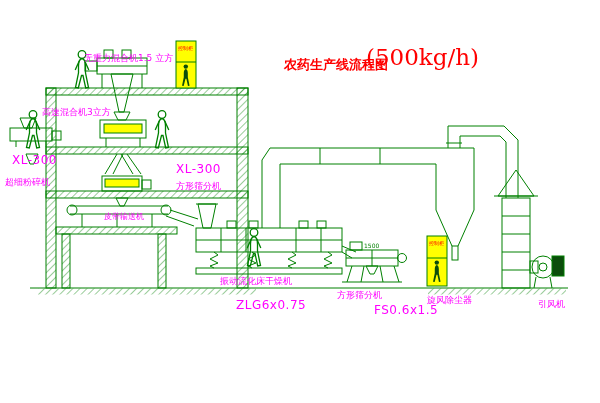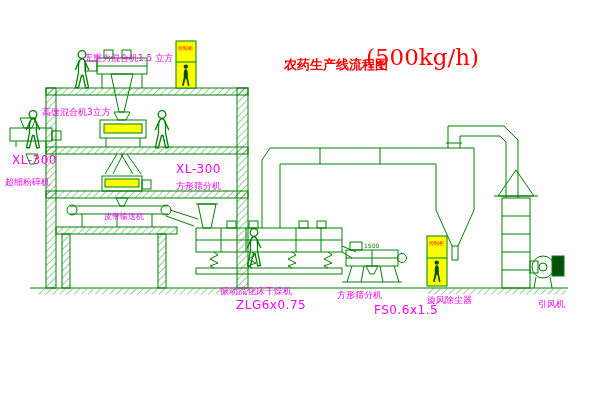--- a/index.html
+++ b/index.html
@@ -211,20 +211,20 @@
   <div class="title-cn">农药生产线流程图</div>
   <div class="title-cap">(500kg/h)</div>
 
   <div class="lbl" style="left:84px; top:10px;margin-top:44px;">无重力混合机1.5 立方</div>
   <div class="lbl" style="left:42px; top:108px;">高速混合机3立方</div>
   <div class="lbl model" style="left:12px; top:154px;">XL-300</div>
   <div class="lbl" style="left:5px; top:178px;">超细粉碎机</div>
   <div class="lbl model" style="left:176px; top:163px;">XL-300</div>
   <div class="lbl" style="left:176px; top:182px;">方形筛分机</div>
   <div class="lbl small" style="left:104px; top:213px;">皮带输送机</div>
-  <div class="lbl" style="left:220px; top:287px;text-align:center;">振动流化床干燥机</div>
+  <div class="lbl" style="left:220px; top:277px;text-align:center;">振动流化床干燥机</div>
   <div class="lbl model" style="left:236px; top:299px;">ZLG6x0.75</div>
   <div class="lbl" style="left:337px; top:291px;">方形筛分机</div>
   <div class="lbl model" style="left:326px; top:304px;margin-left:48px;">FS0.6x1.5</div>
   <div class="lbl" style="left:427px; top:296px;text-align:center;">旋风除尘器</div>
   <div class="lbl" style="left:538px; top:300px;">引风机</div>
 
 </div>
 
 </body></html>

